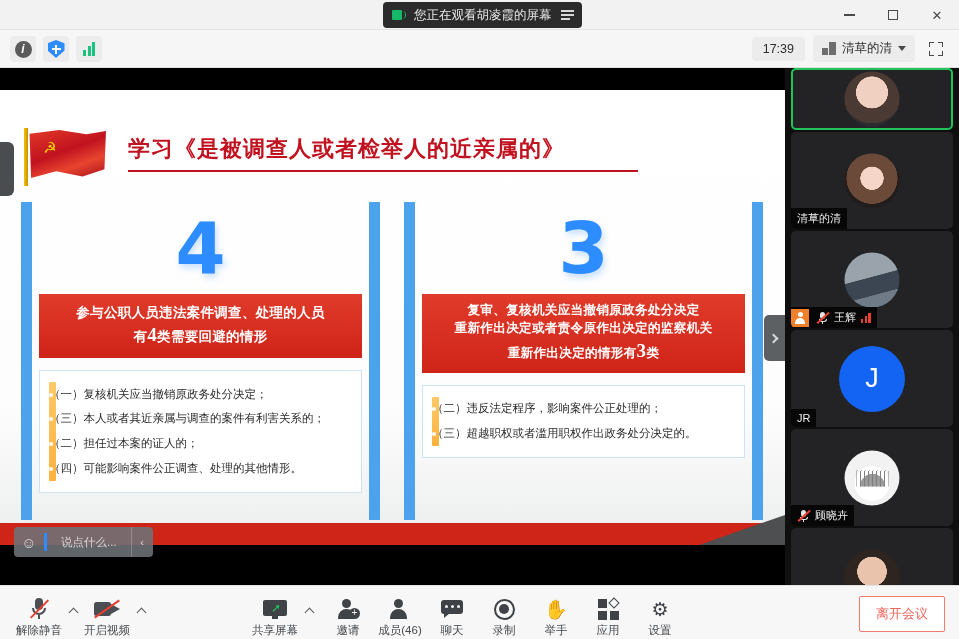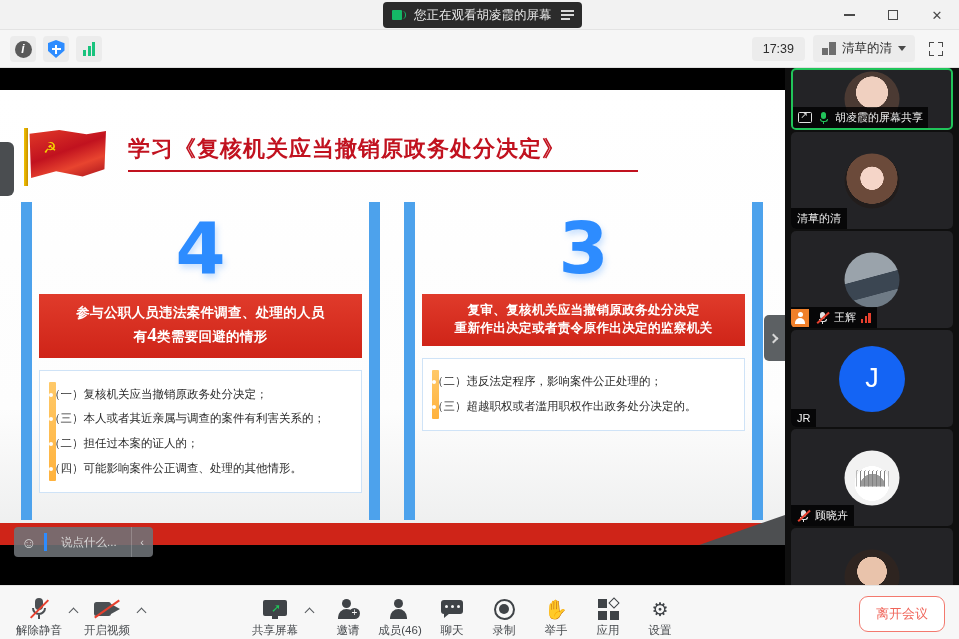--- a/index.html
+++ b/index.html
@@ -356,21 +356,21 @@
   .g-hand { font-size: 19px; color: #3f4347; line-height: 21px; }
   .g-apps { width: 21px; height: 21px; position: relative; }
   .g-apps i { position: absolute; width: 9px; height: 9px; background: #3f4347; display: block; }
   .g-apps i:nth-child(1) { left: 0; top: 0; }
   .g-apps i:nth-child(2) { left: 0; top: 12px; }
   .g-apps i:nth-child(3) { left: 12px; top: 12px; }
   .g-apps i:nth-child(4) { left: 12px; top: 0; transform: rotate(45deg); background: none; border: 1.8px solid #3f4347; width: 8px; height: 8px; }
   .g-gear { font-size: 19px; color: #3f4347; line-height: 21px; }
   .leave-btn {
     position: absolute; right: 14px; top: 10px;
-    border: 1px solid #f3796e; border-radius: 9px; background: #fff;
+    border: 1px solid #f3796e; border-radius: 2px; background: #fff;
     color: #f0655a; font-size: 13px; padding: 8px 16px; cursor: pointer;
   }
 </style>
 </head>
 <body>
 
 <div class="app">
 
   <div class="titlebar">
     <div class="sharing-pill">
@@ -438,21 +438,21 @@
   <div class="stage">
     <div class="stage-band-top"></div>
     <div class="stage-band-bottom"></div>
 
     <div class="slide">
       <div class="flag">
         <span class="pole"></span>
         <span class="cloth"></span>
         <span class="star">☭</span>
       </div>
-      <div class="slide-title">学习《复核机关应当撤销原政务处分决定》</div>
+      <div class="slide-title">学习《是被调查人或者检举人的近亲属的》</div>
       <div class="title-rule"></div>
 
       <div class="columns">
 
         <div class="col">
           <div class="col-bar-l"></div>
           <div class="col-bar-r"></div>
           <div class="col-inner">
             <div class="big-num">4</div>
             <div class="red-head">
@@ -486,20 +486,23 @@
         </div>
 
         <div class="col">
           <div class="col-bar-l"></div>
           <div class="col-bar-r"></div>
           <div class="col-inner">
             <div class="big-num">3</div>
             <div class="red-head tall">
               <div>复审、复核机关应当撤销原政务处分决定</div>
               <div>重新作出决定或者责令原作出决定的监察机关</div>
+              <div>
+                <span>重新作出决定的情形有</span><b>3</b><span>类</span>
+              </div>
             </div>
             <div class="list-card">
               <div class="list-accent"></div>
               <div class="list-items">
                 <div class="list-item">
                     <span class="dot"></span>
                     <span class="txt">（二）违反法定程序，影响案件公正处理的；</span>
                   </div>
                 <div class="list-item">
                     <span class="dot"></span>
@@ -525,29 +528,20 @@
       <span class="chat-caret-bar"></span>
       <span class="chat-ph">说点什么...</span>
       <span class="chat-collapse">‹</span>
     </div>
   </div>
 
   <div class="filmstrip">
 
     <div class="tile first">
       <div class="tile-avatar av-a"></div>
-      <div class="tile-label">
-        <span class="ic-screen"></span>
-        <span class="ic-mic green">
-            <span class="cap"></span>
-            <span class="base"></span>
-            <span class="stem"></span>
-          </span>
-        <span class="lbl-text">胡凌霞的屏幕共享</span>
-      </div>
     </div>
 
     <div class="tile">
       <div class="tile-avatar av-b"></div>
       <div class="tile-label">
         <span class="lbl-text">清草的清</span>
       </div>
     </div>
 
     <div class="tile">

